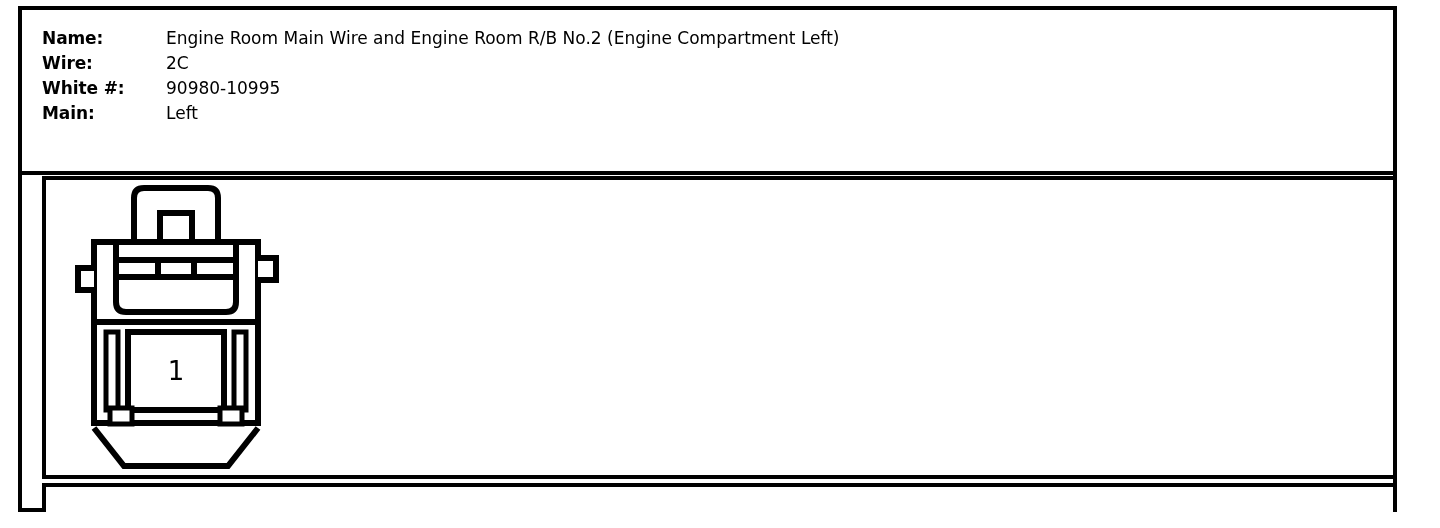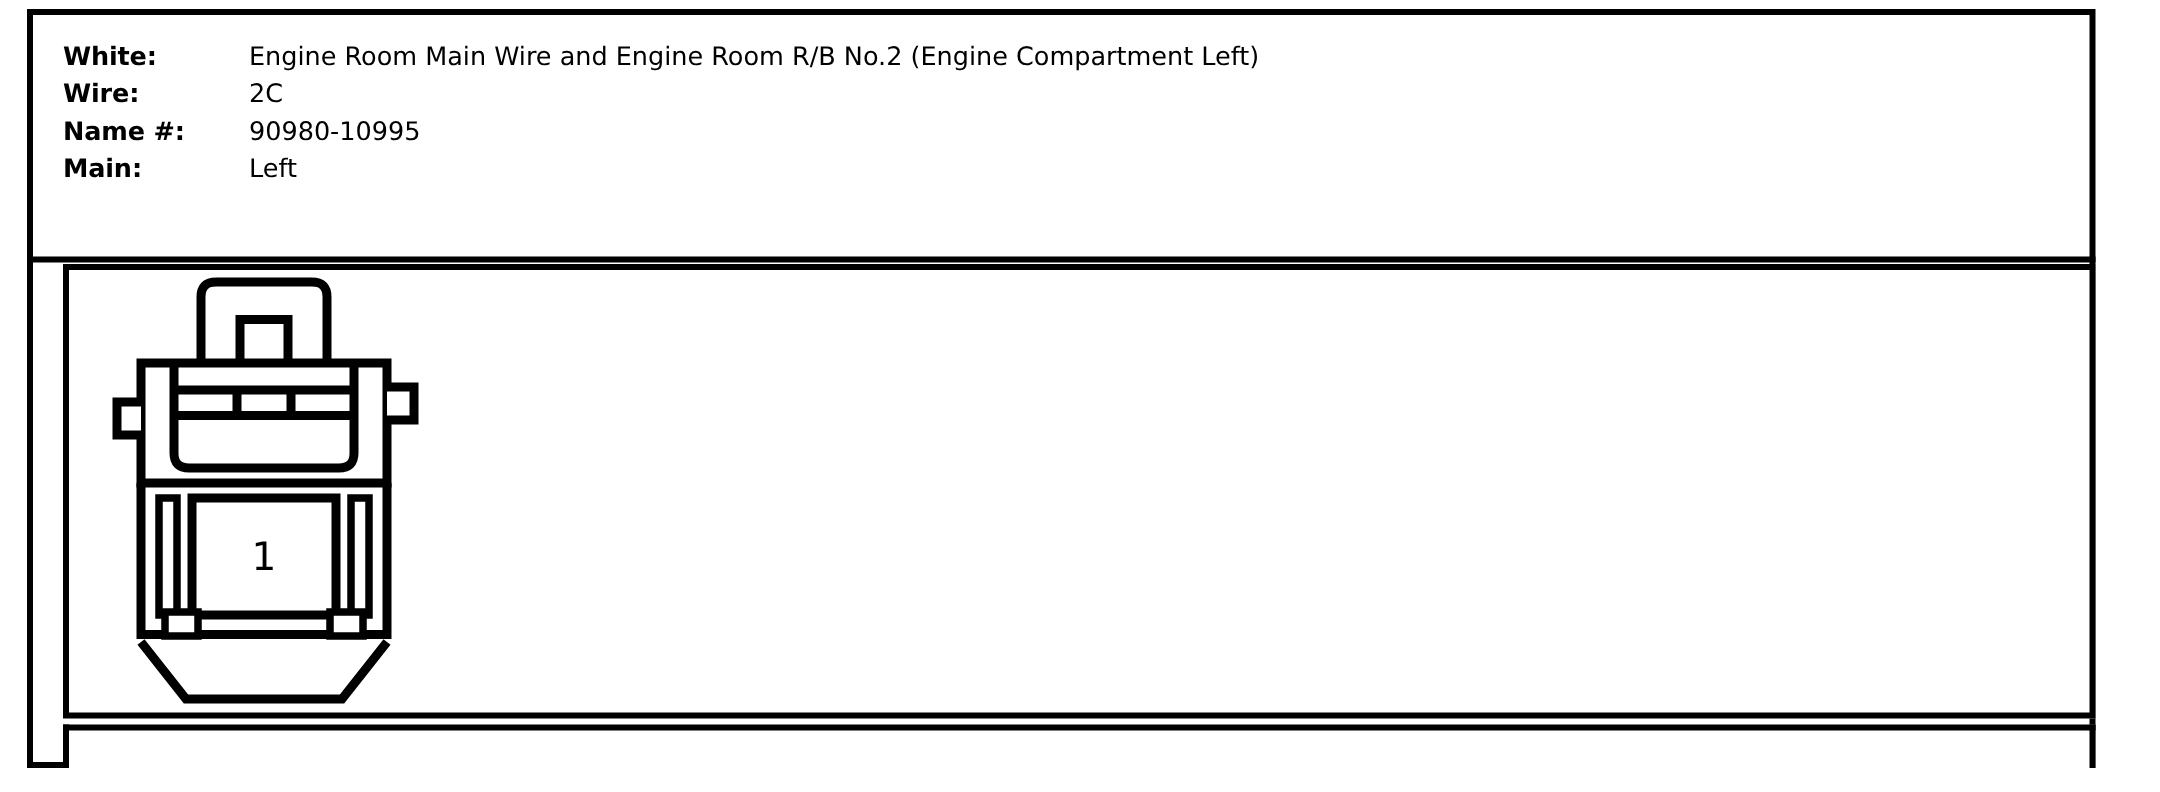--- a/index.html
+++ b/index.html
@@ -110,31 +110,31 @@
   }
 </style>
 </head>
 <body>
 
 <div id="page">
 
   <div id="spec-block">
 
     <div class="spec-row">
-      <span class="spec-label">White:</span>
+      <span class="spec-label">Name:</span>
       <span class="spec-value">Engine Room Main Wire and Engine Room R/B No.2 (Engine Compartment Left)</span>
     </div>
 
     <div class="spec-row">
       <span class="spec-label">Wire:</span>
       <span class="spec-value">2C</span>
     </div>
 
     <div class="spec-row">
-      <span class="spec-label">Name #:</span>
+      <span class="spec-label">White #:</span>
       <span class="spec-value">90980-10995</span>
     </div>
 
     <div class="spec-row">
       <span class="spec-label">Main:</span>
       <span class="spec-value">Left</span>
     </div>
 
   </div>
 

